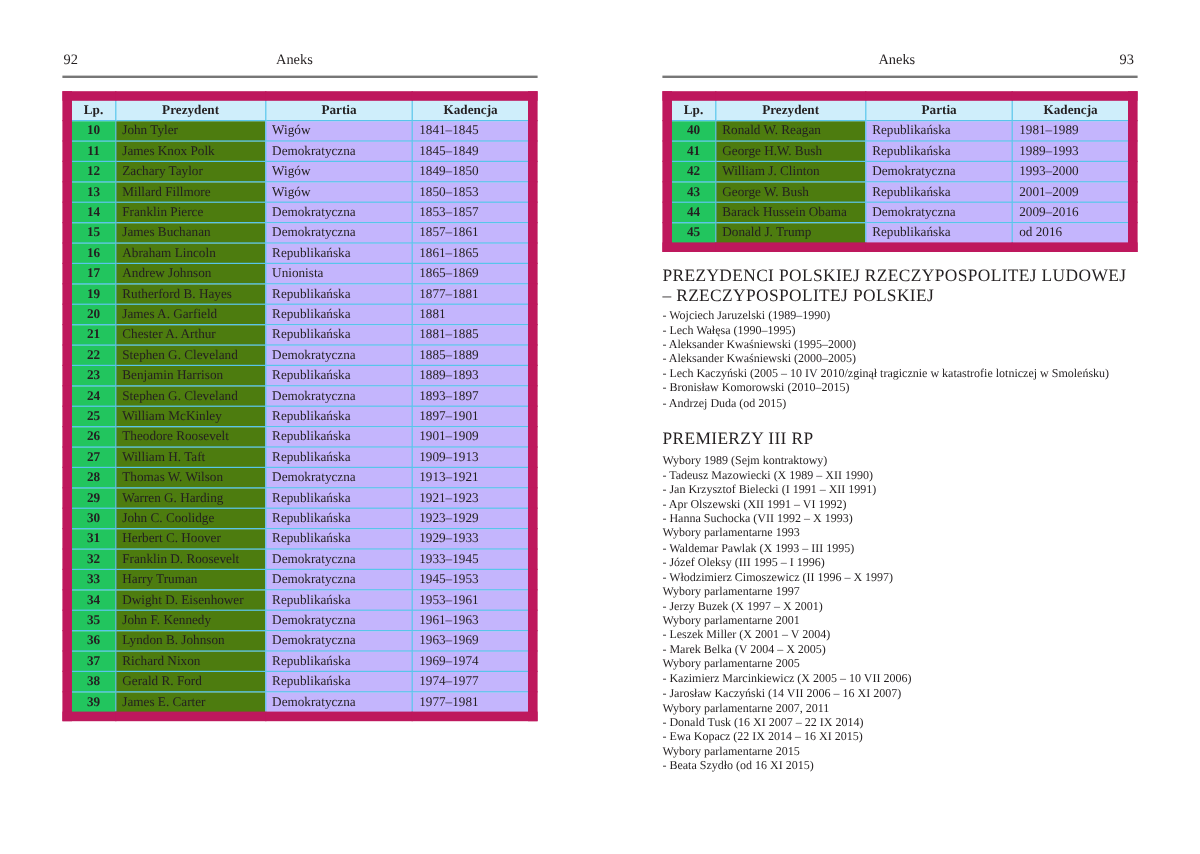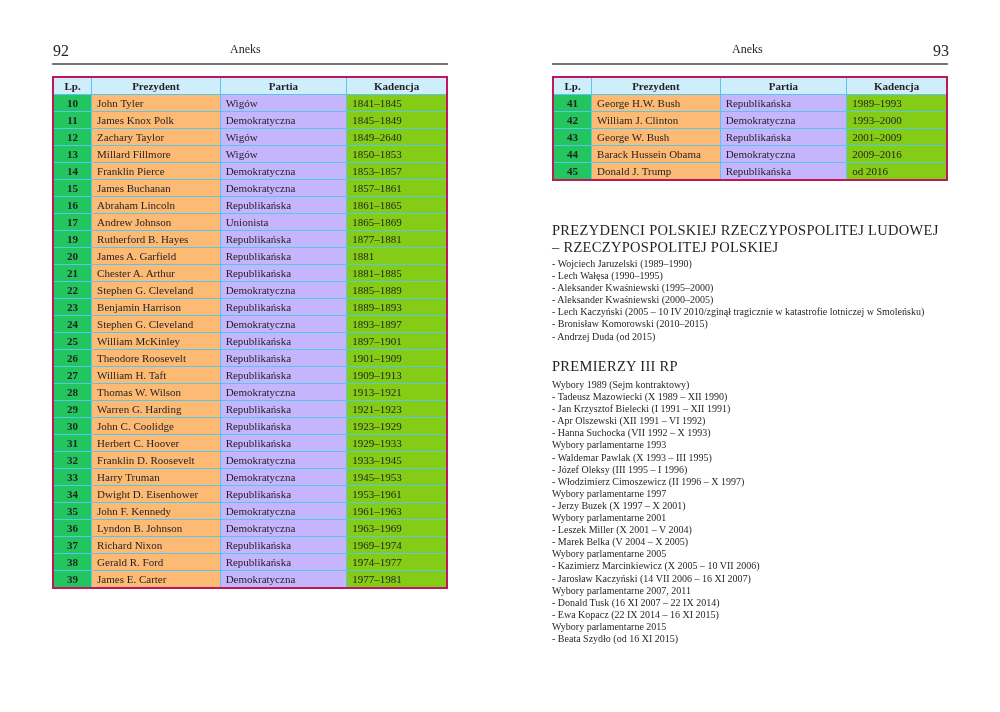--- a/index.html
+++ b/index.html
@@ -4,36 +4,36 @@
   <style>
     html, body { margin:0; padding:0; }
     body {
       width:1000px; height:712px; background:#ffffff; position:relative; overflow:hidden;
       font-family:"Liberation Serif", "DejaVu Serif", serif; color:#231f20;
     }
     .page { position:absolute; top:0; width:500px; height:712px; }
     .page-left { left:0; }
     .page-right { left:500px; }
     .running-head { position:absolute; top:42px; font-size:12px; }
-    .page-num { position:absolute; top:42px; font-size:16px; }
+    .page-num { position:absolute; top:42px; font-size:12px; }
     .head-rule { position:absolute; top:63px; height:2px; background:#777; }
 
     table.pres {
       position:absolute; border-collapse:collapse; font-size:11px;
-      border:2px solid #be185d;
+      border:8px solid #be185d;
     }
     table.pres td, table.pres th {
       border:1px solid #58c5eb; height:16px; padding:0 5px; line-height:16px;
       white-space:nowrap;
     }
     table.pres th { background:#cfeefb; font-weight:bold; text-align:center; }
     table.pres td.lp { background:#22c55e; font-weight:bold; text-align:center; width:26px; }
-    table.pres td.name { background:#fdba74; width:114px; }
+    table.pres td.name { background:#4d7c0f; width:114px; }
     table.pres td.party { background:#c4b5fd; width:112px;margin-top:22px; }
-    table.pres td.term { background:#84cc16; width:86px;margin-left:16px; }
+    table.pres td.term { background:#c4b5fd; width:86px;margin-left:16px; }
 
     .left-table { left:52px; top:76px; width:396px; }
 
     .section-title {
       position:absolute; font-weight:normal; font-size:14.5px; letter-spacing:0.3px; line-height:17px;
     }
     .list { position:absolute; font-size:10px; line-height:12.1px; margin:0; padding:0; list-style:none; }
     .list li { margin:0; padding:0; white-space:nowrap; }
   </style>
 </head>
@@ -63,21 +63,21 @@
         <tr>
           <td class="lp">11</td>
           <td class="name">James Knox Polk</td>
           <td class="party">Demokratyczna</td>
           <td class="term">1845–1849</td>
         </tr>
         <tr>
           <td class="lp">12</td>
           <td class="name">Zachary Taylor</td>
           <td class="party">Wigów</td>
-          <td class="term">1849–2640</td>
+          <td class="term">1849–1850</td>
         </tr>
         <tr>
           <td class="lp">13</td>
           <td class="name">Millard Fillmore</td>
           <td class="party">Wigów</td>
           <td class="term">1850–1853</td>
         </tr>
         <tr>
           <td class="lp">14</td>
           <td class="name">Franklin Pierce</td>
@@ -240,20 +240,26 @@
   <table class="pres" style="left:52px; top:76px; width:396px;">
     <thead>
       <tr>
         <th>Lp.</th>
         <th>Prezydent</th>
         <th>Partia</th>
         <th>Kadencja</th>
       </tr>
     </thead>
     <tbody id="right-tbody">
+        <tr>
+          <td class="lp">40</td>
+          <td class="name">Ronald W. Reagan</td>
+          <td class="party">Republikańska</td>
+          <td class="term">1981–1989</td>
+        </tr>
         <tr>
           <td class="lp">41</td>
           <td class="name">George H.W. Bush</td>
           <td class="party">Republikańska</td>
           <td class="term">1989–1993</td>
         </tr>
         <tr>
           <td class="lp">42</td>
           <td class="name">William J. Clinton</td>
           <td class="party">Demokratyczna</td>

